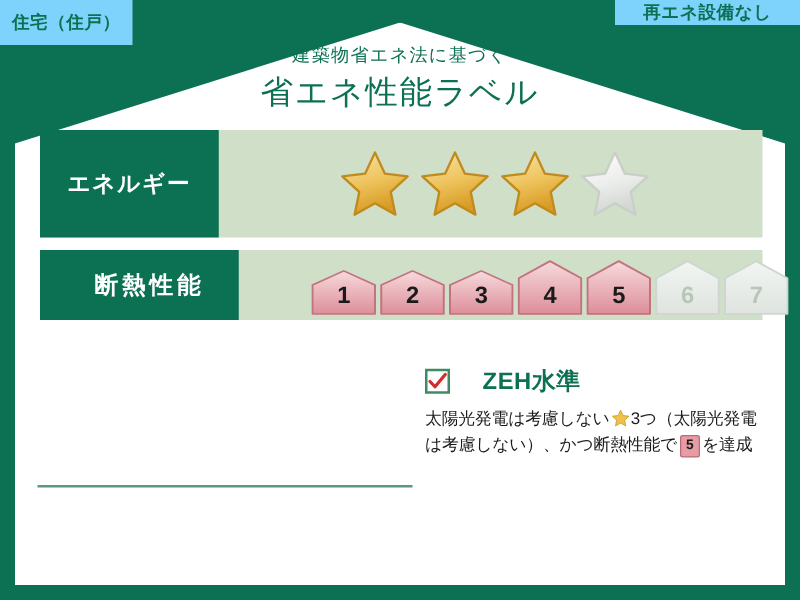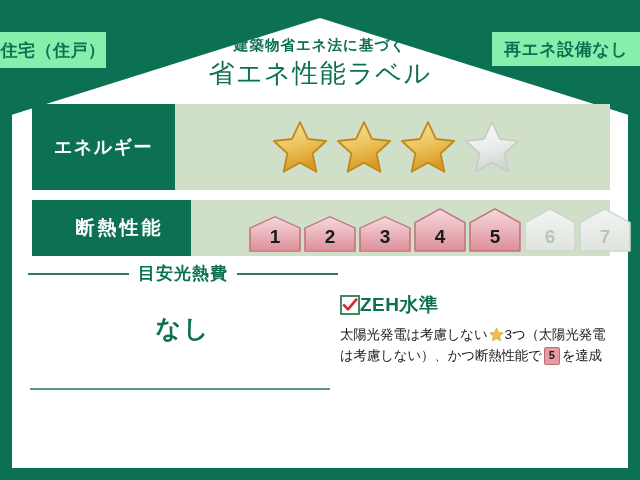--- a/index.html
+++ b/index.html
@@ -34,57 +34,56 @@
     top: 30px;
     width: 596px;
     height: 430px;
     background: #ffffff;
     clip-path: polygon(0% 19%, 50% 0%, 100% 19%, 100% 100%, 0% 100%);
   }
 
   
   .corner-badge {
     position: absolute;
-    background: #86efac;
-    color: #0c7053;
-    font-weight: bold;
-    font-size: 17px;
+    background: #7dd3fc;
+    color: #0c7053;
+    font-weight: bold;
+    font-size: 14px;
     letter-spacing: 0.5px;
     display: flex;
     align-items: center;
     justify-content: center;
     white-space: nowrap;
-    margin-top: 32px;
   }
   #badge-left {
     left: 0px;
     top: 0px;
     width: 106px;
     height: 36px;
   }
   #badge-right {
     right: 0px;
     top: 0px;
     width: 148px;
-    height: 34px;
+    height: 20px;
   }
 
   
   #title-block {
     position: absolute;
     left: 0;
     top: 36px;
     width: 640px;
     text-align: center;
     color: #0c7053;
     pointer-events: none;
   }
   #title-sub {
     font-size: 14.5px;
-    font-weight: bold;
+    font-weight: normal;
     letter-spacing: 1px;
     line-height: 1.3;
   }
   #title-main {
     font-size: 26px;
     font-weight: normal;
     letter-spacing: 1.5px;
     line-height: 1.25;
     margin-top: 2px;
   }
@@ -210,21 +209,21 @@
   
   #zeh-block {
     position: absolute;
     left: 340px;
     top: 292px;
     width: 272px;
   }
   #zeh-head {
     display: flex;
     align-items: center;
-    gap: 0;
+    gap: 26px;
   }
   #zeh-checkbox {
     width: 20px;
     height: 20px;
     border: 2px solid #3f8a63;
     background: #ffffff;
     box-sizing: border-box;
     display: flex;
     align-items: center;
     justify-content: center;
@@ -451,26 +450,20 @@
                 </linearGradient>
               </defs>
               <path d="M1 47 L1 16 L26 1 L51 16 L51 47 Z" fill="url(#cg6)" stroke="#cfd6cf" stroke-width="1.6" stroke-linejoin="round"></path>
             </svg>
             <span>7</span>
           </div>
         </div>
     </div>
   </div>
 
-  <div id="cost-head">
-    <div class="rule"></div>
-    <div id="cost-head-label">目安光熱費</div>
-    <div class="rule"></div>
-  </div>
-  <div id="cost-value">なし</div>
   <div id="bottom-rule"></div>
 
   <div id="zeh-block">
     <div id="zeh-head">
       <div id="zeh-checkbox">
         <svg width="16" height="16" viewBox="0 0 16 16">
           <path d="M2 8.2 L6 12.4 L14.2 2.6" fill="none" stroke="#d42b2b" stroke-width="2.6" stroke-linecap="round" stroke-linejoin="round"></path>
         </svg>
       </div>
       <div id="zeh-title">ZEH水準</div>

